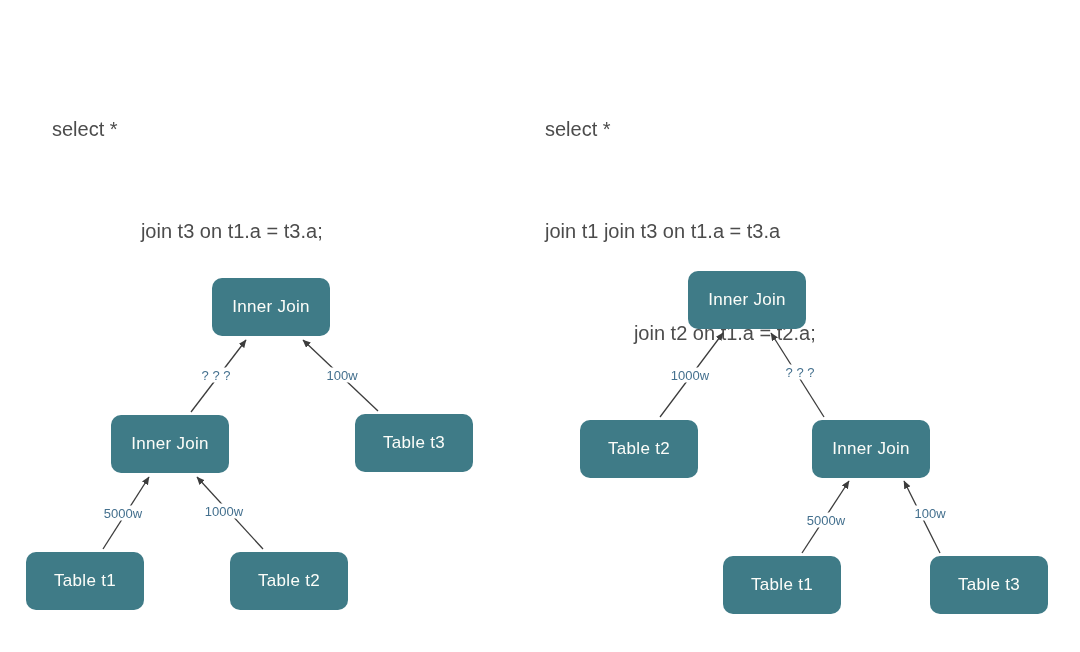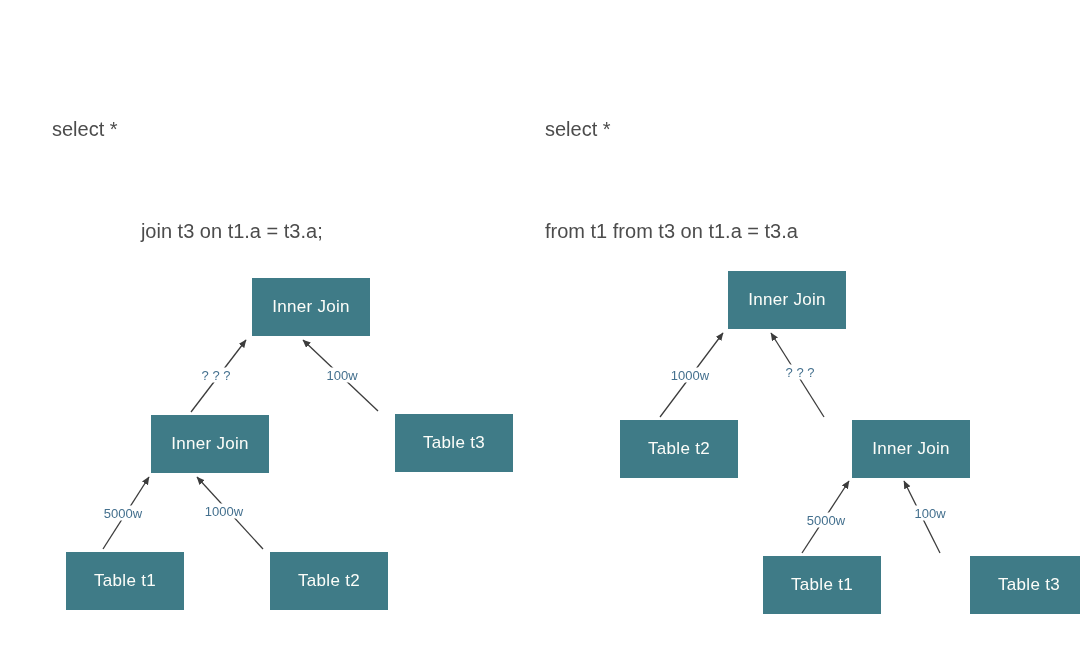--- a/index.html
+++ b/index.html
@@ -39,28 +39,27 @@
   }
   .edges-layer line {
     stroke: var(--edge-line);
     stroke-width: 1.3;
   }
   .arrowhead { fill: var(--edge-line); }
   .node {
     position: absolute;
     width: 118px; height: 58px;
     background: var(--node-fill);
-    border-radius: 0;
+    border-radius: 10px;
     color: var(--node-text);
     font-size: 17px;
     letter-spacing: 0.3px;
     display: flex;
     align-items: center;
     justify-content: center;
-    margin-left: 40px;
   }
   .edge-label {
     position: absolute;
     transform: translate(-50%, -50%);
     color: var(--edge-label);
     background: var(--background);
     font-size: 13px;
     padding: 0 3px;
     white-space: pre;
   }
@@ -69,21 +68,22 @@
 <body>
 
 <div class="canvas">
 
   <div class="sql-block left">
     <div>select *</div>
     <div>                join t3 on t1.a = t3.a;</div>
   </div>
   <div class="sql-block right">
     <div>select *</div>
-    <div>from t1 from t3 on t1.a = t3.a</div>
+    <div>join t1 join t3 on t1.a = t3.a</div>
+    <div>                join t2 on t1.a = t2.a;</div>
   </div>
 
   <svg class="edges-layer" width="1080" height="652" viewBox="0 0 1080 652" xmlns="http://www.w3.org/2000/svg">
     <defs>
       <marker id="arrow" markerWidth="9" markerHeight="8" refX="7.5" refY="3.5" orient="auto" markerUnits="userSpaceOnUse">
         <path class="arrowhead" d="M0,0 L8,3.5 L0,7 Z"></path>
       </marker>
     </defs>
 
     <line x1="191" y1="412" x2="246" y2="340" marker-end="url(#arrow)"></line>

